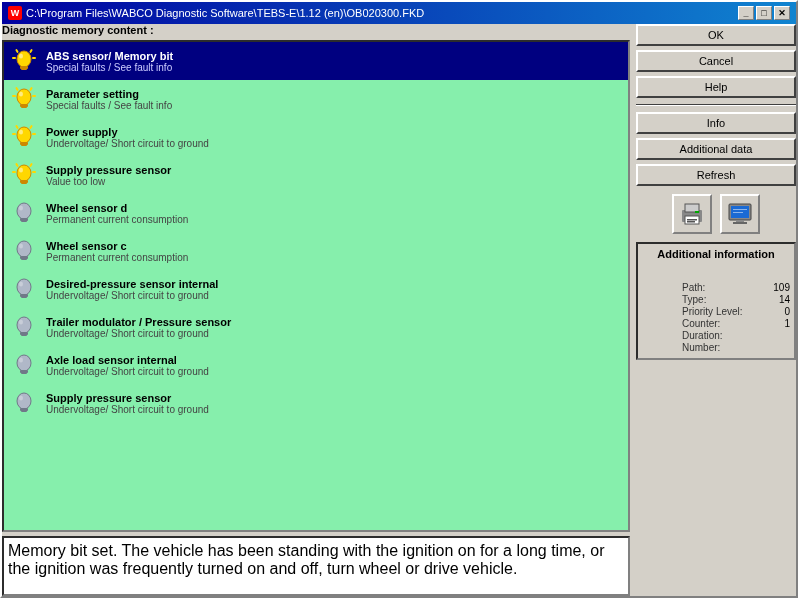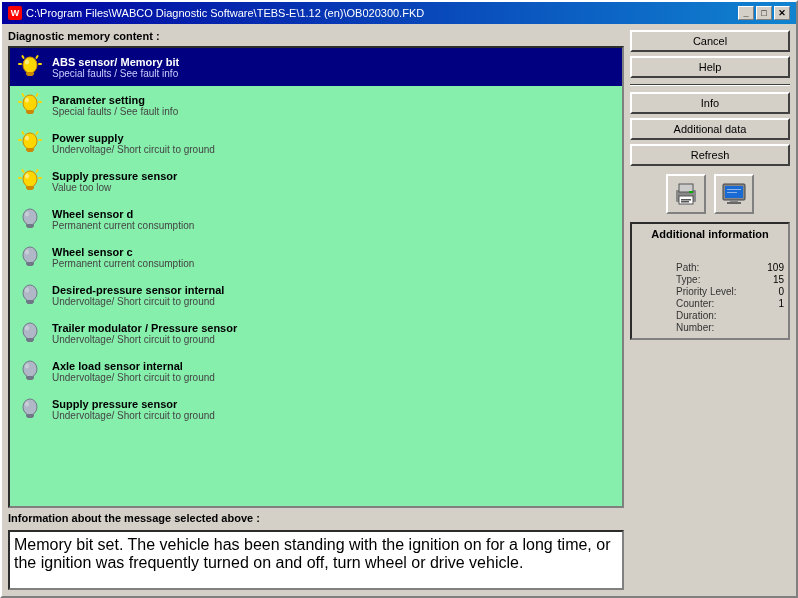--- a/index.html
+++ b/index.html
@@ -66,21 +66,21 @@
       display: flex;
       align-items: center;
       justify-content: center;
       cursor: pointer;
       color: black;
       font-weight: bold;
     }
     .content {
       display: flex;
       flex: 1;
-      padding: 6px;
+      padding: 0;
       gap: 6px;
       background: #d4d0c8;
     }
     .left-panel {
       flex: 1;
       display: flex;
       flex-direction: column;
       gap: 4px;
     }
     .section-label {
@@ -388,27 +388,27 @@
         <rect x="11" y="21" width="6" height="2" fill="#707888" rx="1"></rect>
         <ellipse cx="11" cy="9" rx="2" ry="2.5" fill="white" opacity="0.3"></ellipse>
       </svg>
             </div>
             <div class="item-text">
               <span class="item-title">Supply pressure sensor</span>
               <span class="item-sub">Undervoltage/ Short circuit to ground</span>
             </div>
           </div>
         </div>
-      <div class="info-box-label">Information about the message selected above :</div>
       <div class="info-box">
         <span>Memory bit set. The vehicle has been standing with the ignition on for a long time, or the ignition was frequently turned on and off, turn wheel or drive vehicle.</span>
       </div>
     </div>
 
     <div class="right-panel">
+      <button class="win-button">OK</button>
       <button class="win-button">Cancel</button>
       <button class="win-button">Help</button>
       <div class="separator"></div>
       <button class="win-button">Info</button>
       <button class="win-button">Additional data</button>
       <button class="win-button">Refresh</button>
       <div class="icon-row">
         <div class="icon-btn">
           <svg width="28" height="28" viewBox="0 0 28 28">
             <rect x="4" y="10" width="20" height="12" fill="#888" rx="1"></rect>
@@ -432,21 +432,21 @@
       </div>
       <div class="additional-info">
         <div class="additional-info-title">Additional information</div>
         <div id="info-fields">
             <div class="info-row">
               <span class="info-key">Path:</span>
               <span class="info-val">109</span>
             </div>
             <div class="info-row">
               <span class="info-key">Type:</span>
-              <span class="info-val">15</span>
+              <span class="info-val">14</span>
             </div>
             <div class="info-row">
               <span class="info-key">Priority Level:</span>
               <span class="info-val">0</span>
             </div>
             <div class="info-row">
               <span class="info-key">Counter:</span>
               <span class="info-val">1</span>
             </div>
             <div class="info-row">

